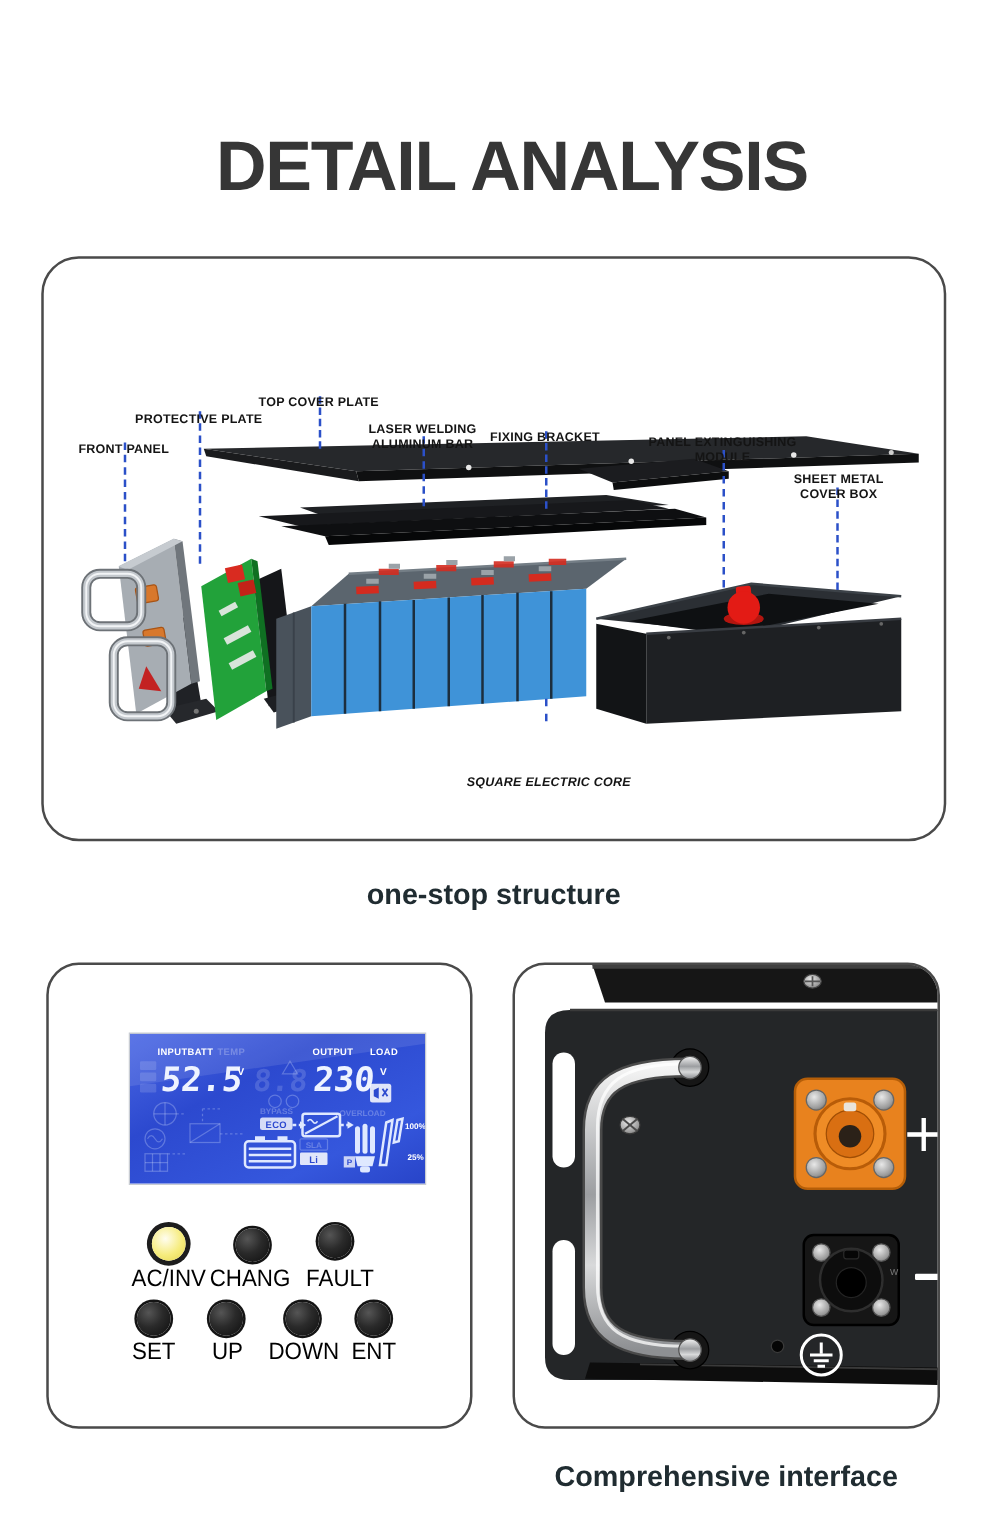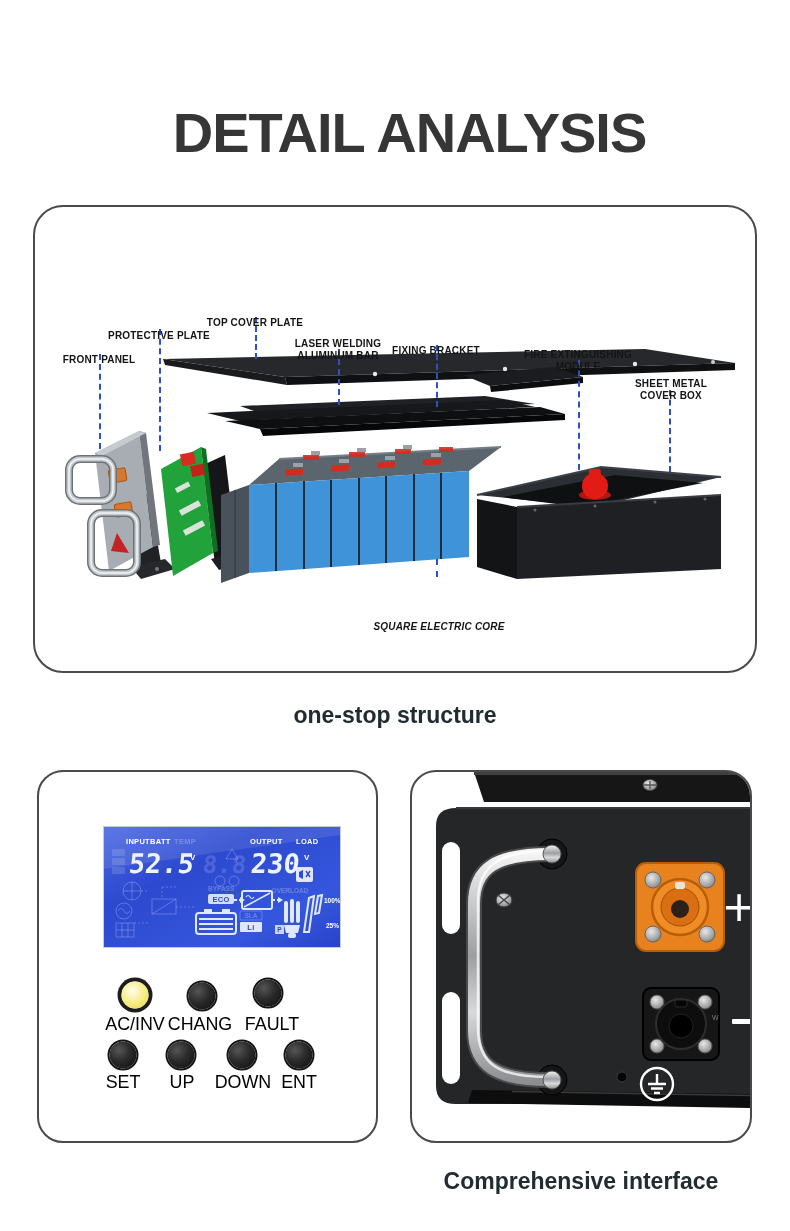--- a/index.html
+++ b/index.html
@@ -175,21 +175,21 @@
     <div class="leader" style="left:543px;top:153px;height:110px;"></div>
     <div class="leader" style="left:634px;top:183px;height:82px;"></div>
     <div class="leader" style="left:401px;top:352px;height:18px;"></div>
 
     <div class="part-label" style="left:64px;top:129px;">FRONT PANEL</div>
     <div class="part-label" style="left:124px;top:105px;">PROTECTIVE PLATE</div>
     <div class="part-label" style="left:220px;top:92px;">TOP COVER PLATE</div>
     <div class="part-label" style="left:303px;top:113px;">LASER WELDING
 ALUMINUM BAR</div>
     <div class="part-label" style="left:401px;top:120px;">FIXING BRACKET</div>
-    <div class="part-label" style="left:543px;top:124px;">FIRE EXTINGUISHING
+    <div class="part-label" style="left:543px;top:124px;">PANEL EXTINGUISHING
 MODULE</div>
     <div class="part-label" style="left:636px;top:153px;">SHEET METAL
 COVER BOX</div>
     <div class="part-label" style="left:404px;top:396px;font-style:italic;">SQUARE ELECTRIC CORE</div>
   </section>
 
   <div class="caption mid">one-stop structure</div>
 
   <section class="card bl">
     <div class="lcd-wrap">

